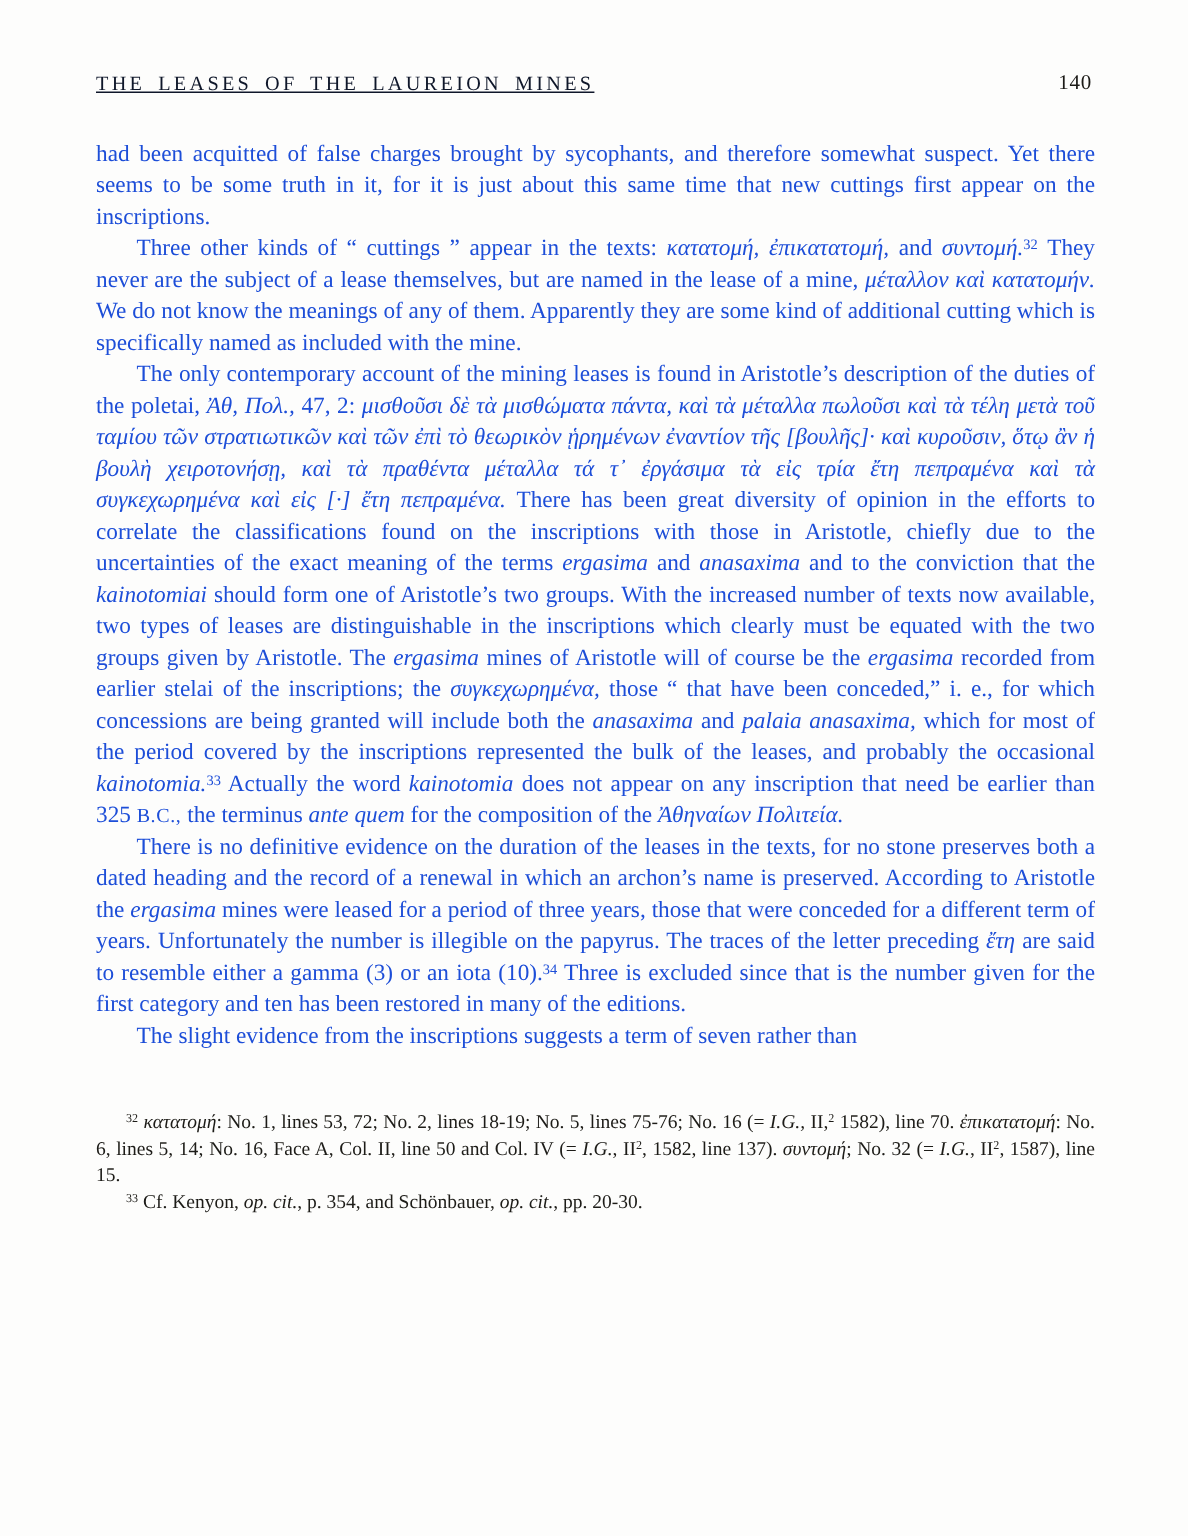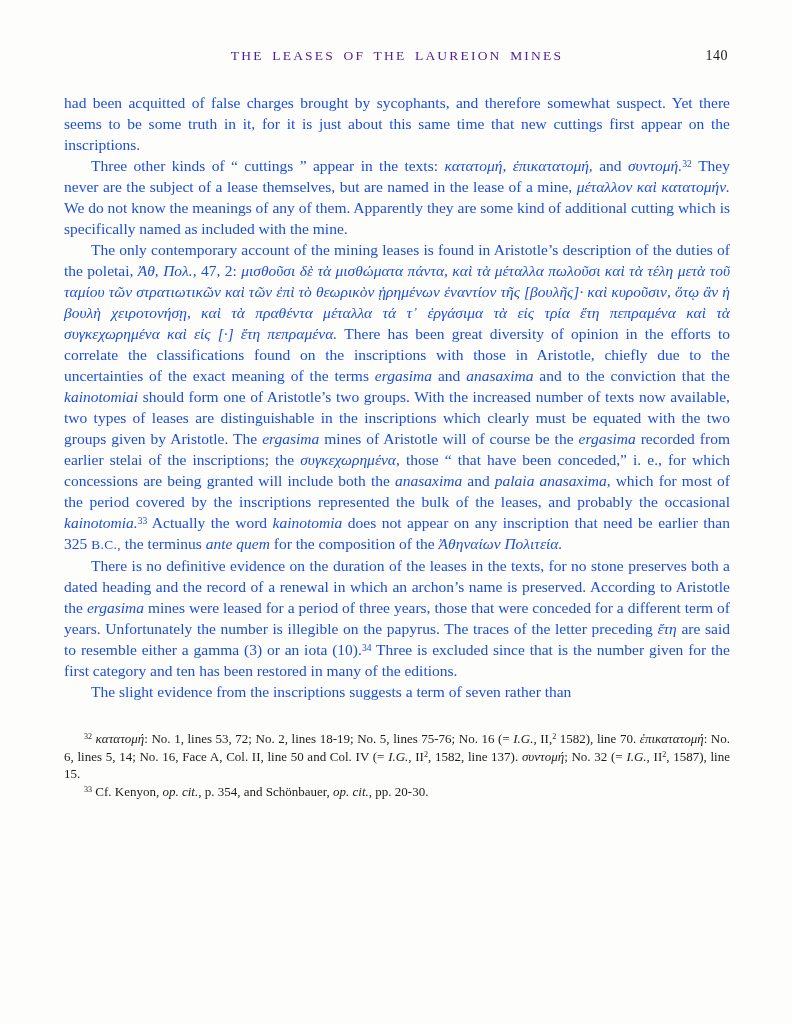--- a/index.html
+++ b/index.html
@@ -16,25 +16,25 @@
     background: #fdfdfc;
     padding: 48px 62px 0 64px;
   }
   .running-header {
     position: relative;
     height: 20px;
     margin-bottom: 24px;
   }
   .running-title {
     display: block;
-    text-align: center;
     font-size: 13.5px;
     letter-spacing: 2.2px;
     word-spacing: 3px;
-    color: #4c1d95;
+    color: #0f172a;
+    text-decoration: underline;
   }
   .page-number {
     position: absolute;
     right: 2px; top: 0;
     font-size: 14px;
     letter-spacing: 0.5px;
   }
   .body-text p.para {
     font-size: 15.5px;
     line-height: 21px;
@@ -45,21 +45,21 @@
   .it { font-style: italic; }
   .sc { font-size: 0.86em; letter-spacing: 0.4px; }
   sup {
     font-size: 0.62em;
     vertical-align: baseline;
     position: relative;
     top: -0.45em;
     line-height: 0;
   }
   .footnotes {
-    margin-top: 28px;
+    margin-top: 38px;
     font-family: Liberation Serif, serif;
   }
   .footnotes p.footnote {
     font-size: 13px;
     line-height: 17.5px;
     text-align: justify;
     text-indent: 20px;
     color: #1d1c18;
   }
 </style>

